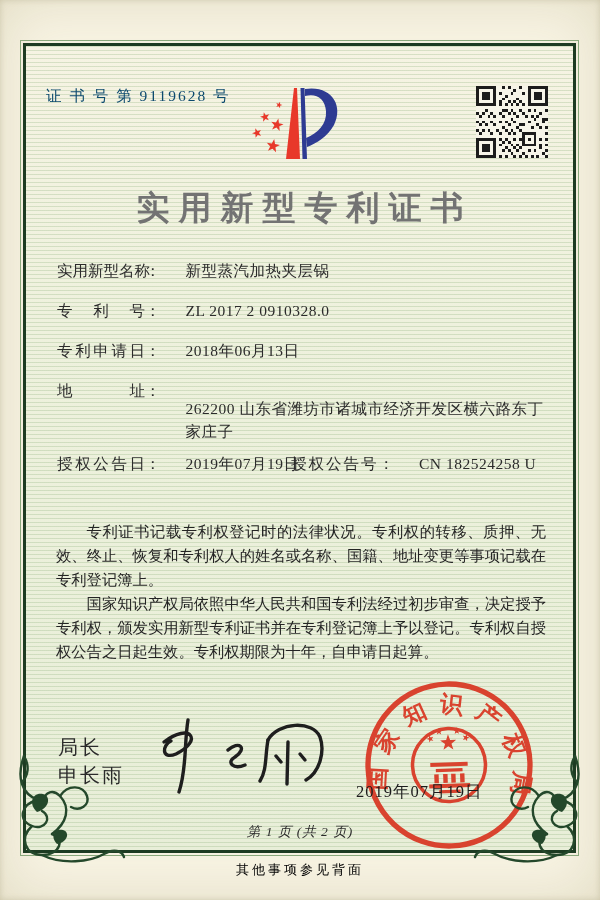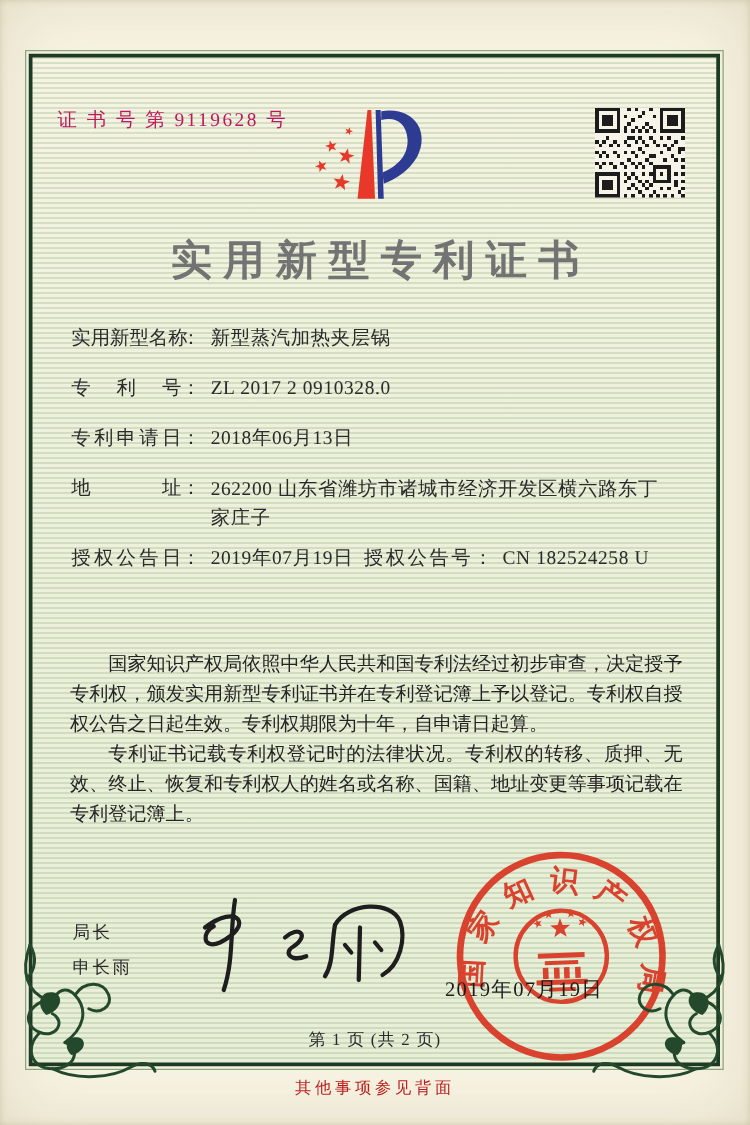--- a/index.html
+++ b/index.html
@@ -20,51 +20,51 @@
   }
   .frame-outer {
     position:absolute; left:20px; top:40px; right:21px; bottom:44px;
     border:1px solid #8aa87c;
   }
   .frame-inner {
     position:absolute; left:23px; top:43px; right:24px; bottom:47px;
     border:3px solid #1d3b22;
   }
   .cert-no {
-    position:absolute; left:46px; top:86px; font-size:15.5px; letter-spacing:2px; color:#be185d;
+    position:absolute; left:46px; top:86px; font-size:15.5px; letter-spacing:2px; color:#0c4a6e;
   }
   .logo { position:absolute; left:228px; top:76px; width:160px; height:112px; }
   .qr { position:absolute; left:476px; top:86px; width:72px; height:72px; }
   .title {
     position:absolute; left:0; top:186px; width:100%; text-align:center;
     font-size:33px; font-weight:700; letter-spacing:9px; color:#737373; text-indent:9px;
   }
   .fields { position:absolute; left:57px; top:258px; width:492px; font-size:15.5px; }
   .frow { position:relative; margin-bottom:14px; line-height:26px; white-space:nowrap; }
   .flabel {
     display:inline-block; width:88px; text-align:justify; text-align-last:justify; vertical-align:top;
   }
   .fcolon { display:inline-block; vertical-align:top; }
-  .fvalue { display:inline-block; margin-left:8px; vertical-align:top; letter-spacing:.5px; }
-  .fvalue.wrap { white-space:normal; width:366px; line-height:23px; padding-top:2px; }
+  .fvalue { display:inline-block; margin-left:25px; vertical-align:top; letter-spacing:.5px; }
+  .fvalue.wrap { white-space:normal; width:366px; line-height:23px; padding-top:19px; }
   .grant2 { position:absolute; left:234px; top:0; }
   .grant2 .flabel2 { letter-spacing:2px;margin-top:16px; }
   .paras { position:absolute; left:56px; top:520px; width:490px; font-size:15.3px;
            line-height:24px; text-align:justify; color:#242424; }
   .paras p { text-indent:2em; }
-  .officer { position:absolute; left:58px; top:733px; font-size:14px; line-height:28px; letter-spacing:2px; }
+  .officer { position:absolute; left:58px; top:733px; font-size:20px; line-height:28px; letter-spacing:2px; }
   .signature { position:absolute; left:148px; top:712px; width:205px; height:90px; }
   .seal { position:absolute; left:360px; top:676px; width:178px; height:178px;
           transform:rotate(-2deg); opacity:.95; }
   .seal-date { position:absolute; left:356px; top:781px; font-size:16.5px; color:#1c1c1c;
                letter-spacing:1px; z-index:5; }
   .page-no { position:absolute; left:0; top:823px; width:100%; text-align:center;
-             font-size:13.5px; letter-spacing:1px; }
+             font-size:13.5px; letter-spacing:1px;font-style:italic; }
   .back-note { position:absolute; left:0; top:861px; width:100%; text-align:center;
-               font-size:13px; letter-spacing:3px; color:#b91c1c; }
+               font-size:13px; letter-spacing:3px; color:#000000; }
   .flourish { position:absolute; bottom:28px; width:118px; height:120px; z-index:4; }
   .flourish.left { left:8px; }
   .flourish.right { right:9px; transform:scaleX(-1); }
 </style>
 </head>
 <body>
 
 <div class="page">
 
   <div class="guilloche"></div>
@@ -131,22 +131,22 @@
     </div>
     <div class="frow">
       <span class="flabel">授权公告日</span><span class="fcolon">：</span><span class="fvalue">2019年07月19日</span>
       <span class="grant2">
         <span class="flabel2">授权公告号</span><span>：</span><span class="fvalue">CN 182524258 U</span>
       </span>
     </div>
   </div>
 
   <div class="paras">
+    <p>专利证书记载专利权登记时的法律状况。专利权的转移、质押、无效、终止、恢复和专利权人的姓名或名称、国籍、地址变更等事项记载在专利登记簿上。</p>
     <p>国家知识产权局依照中华人民共和国专利法经过初步审查，决定授予专利权，颁发实用新型专利证书并在专利登记簿上予以登记。专利权自授权公告之日起生效。专利权期限为十年，自申请日起算。</p>
-    <p>专利证书记载专利权登记时的法律状况。专利权的转移、质押、无效、终止、恢复和专利权人的姓名或名称、国籍、地址变更等事项记载在专利登记簿上。</p>
   </div>
 
   <div class="officer">
     <div>局长</div>
     <div>申长雨</div>
   </div>
 
   <svg class="signature" viewBox="0 0 205 90">
     <g fill="none" stroke="#1e1e1e" stroke-width="3.4" stroke-linecap="round" stroke-linejoin="round">
       <path d="M40,8 C36,32 39,56 31,80"></path>

